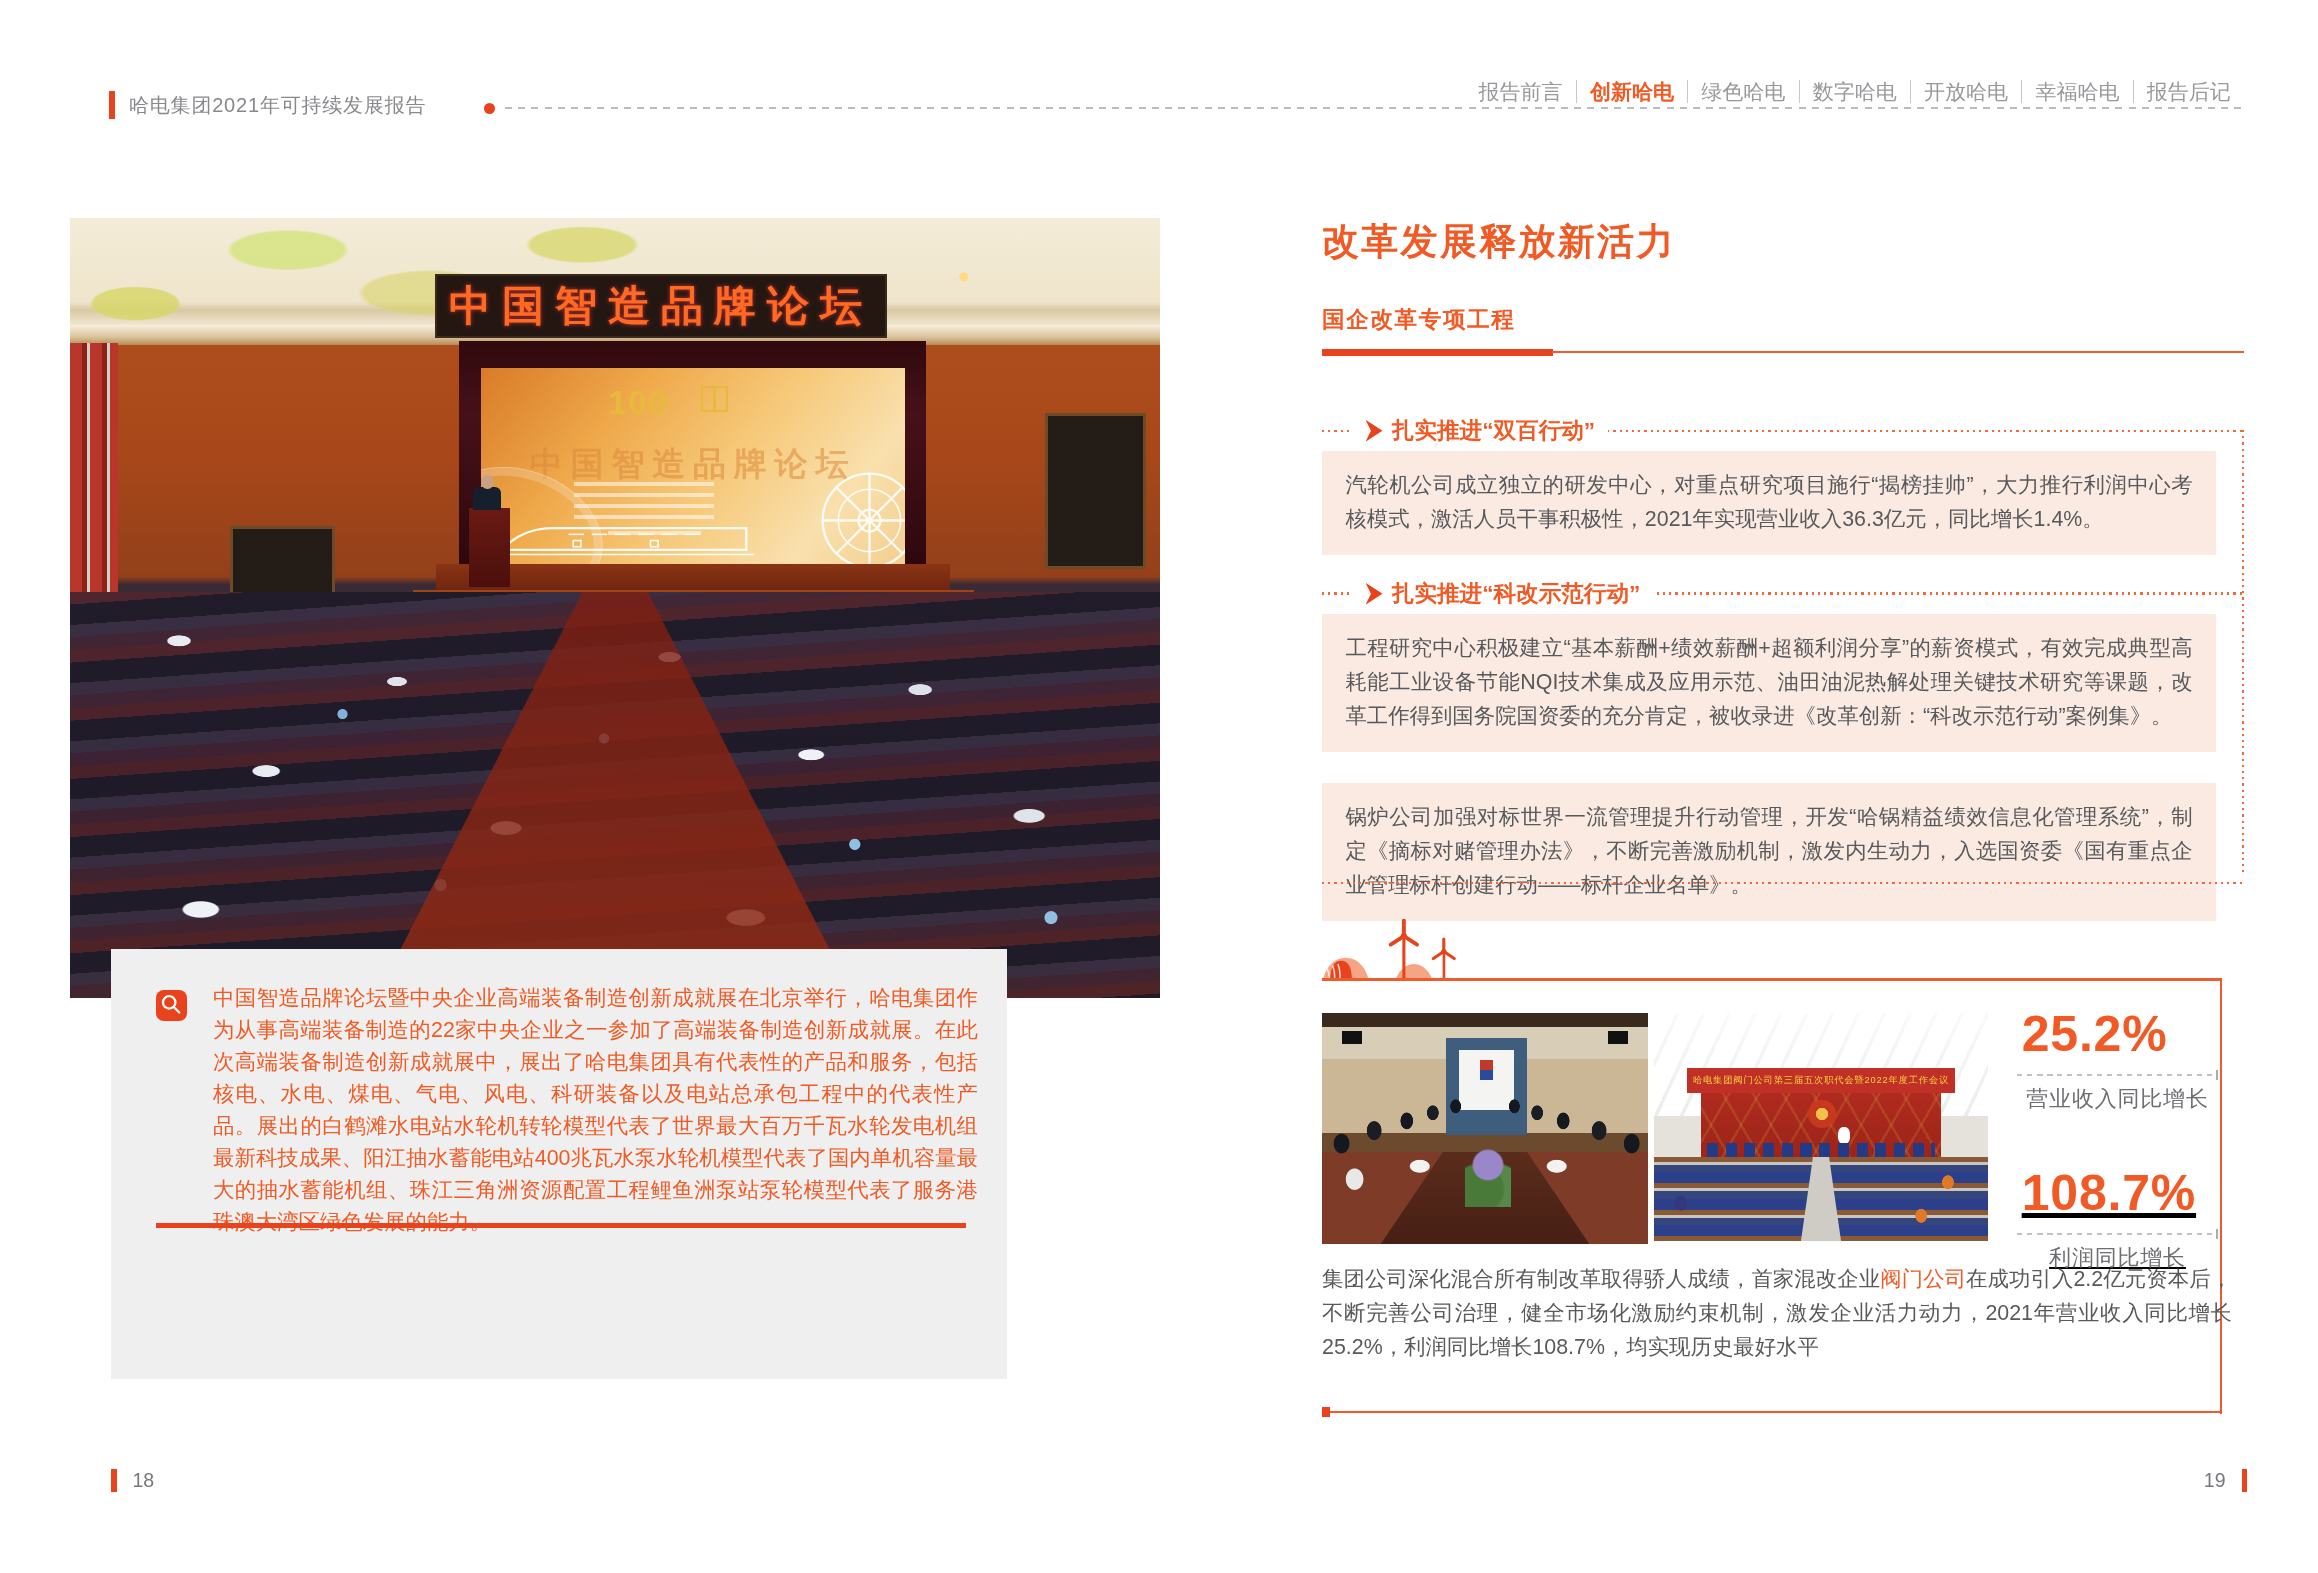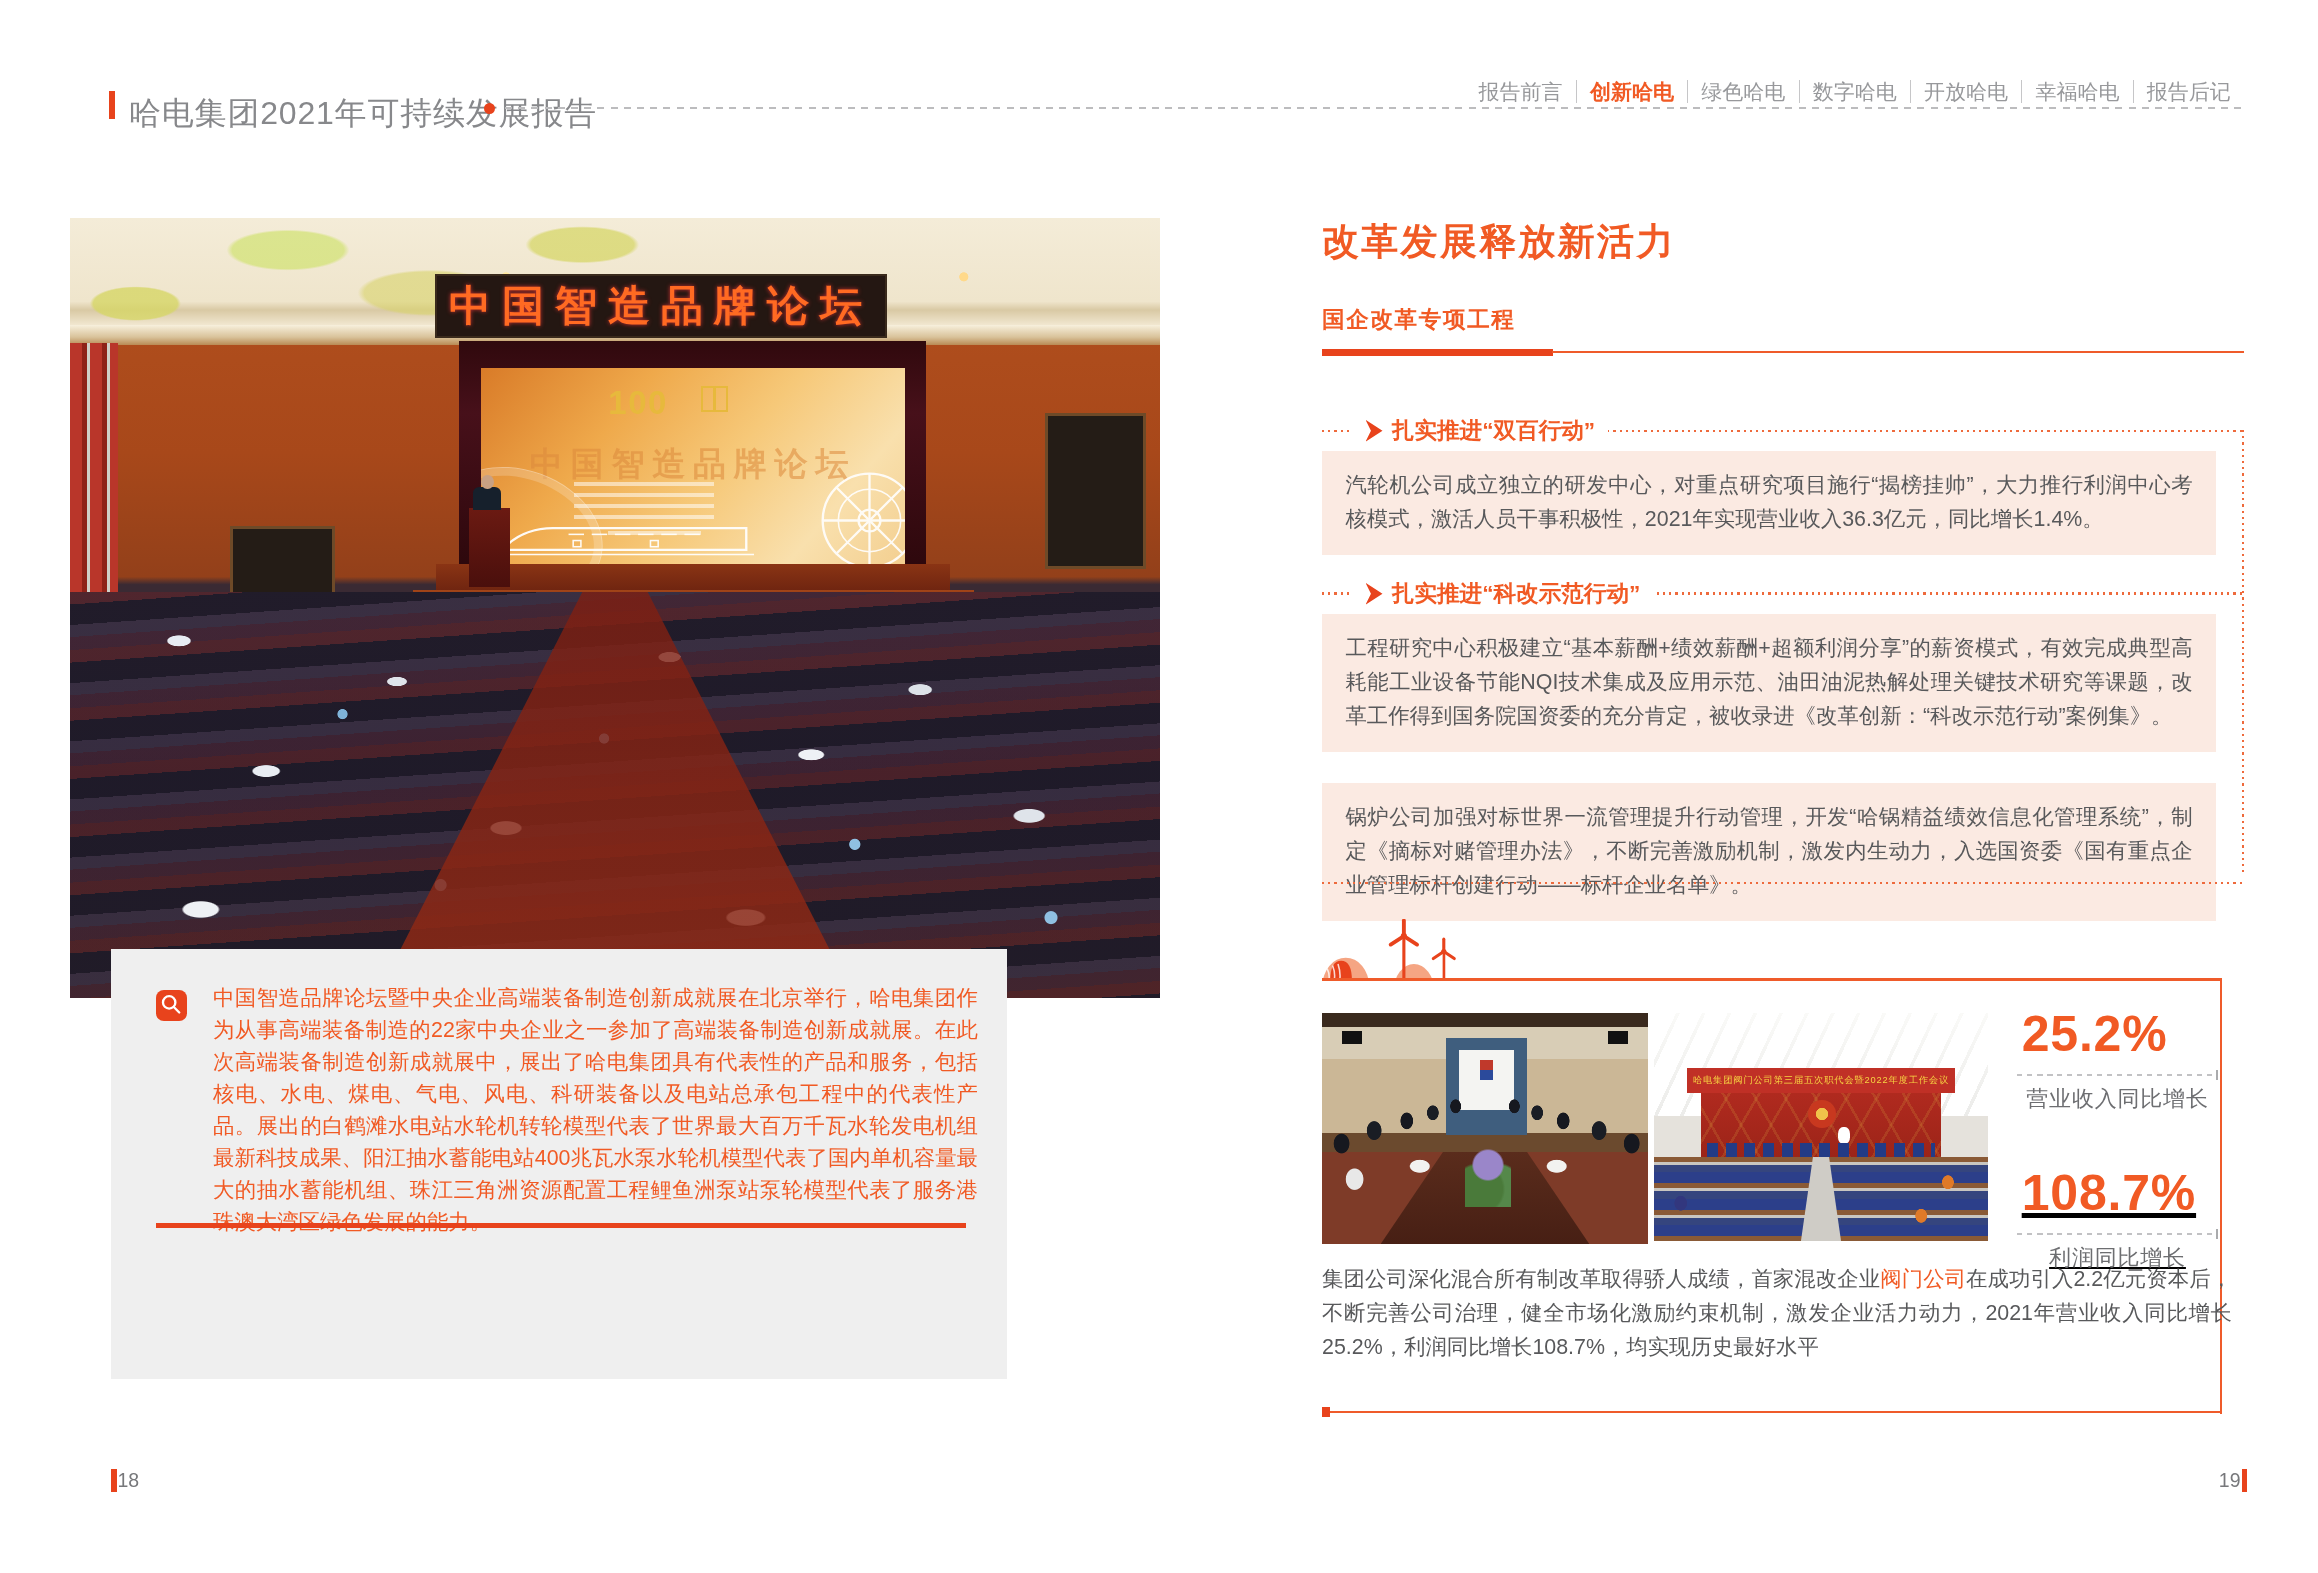--- a/index.html
+++ b/index.html
@@ -2,21 +2,21 @@
 <html style="font-size:12.5px"><head>
 <meta charset="utf-8">
 <style>
   * { margin:0; padding:0; box-sizing:border-box; }
   html,body { background:#ffffff; }
   body { font-family:"Liberation Sans", sans-serif; }
   #page { position:relative; width:2319px; height:1573px; background:#fff; overflow:hidden; }
 
   
   .hdr-bar { position:absolute; left:109px; top:91px; width:5.5px; height:28px; background:#e8431c; }
-  .hdr-title { position:absolute; left:129px; top:92px; font-size:32px; color:#87888b; letter-spacing:0.8px; }
+  .hdr-title { position:absolute; left:129px; top:92px; font-size:20px; color:#87888b; letter-spacing:0.8px; }
   .hdr-dot { position:absolute; left:484px; top:103px; width:11px; height:11px; border-radius:50%; background:#e8431c; }
   .hdr-dash { position:absolute; left:505px; top:107px; height:2.3px; width:1739px;
     background-image:repeating-linear-gradient(90deg,#bcbcbe 0 7px, transparent 7px 13.2px); }
 
   .nav { position:absolute; top:80px; right:75px; display:flex; align-items:center; }
   .nav-item { font-size:21px; color:#97989b; padding:0 13.2px; line-height:23.4px; border-left:1.6px solid #c6c6c8; }
   .nav-item:first-child { border-left:none; }
   .nav-item.active { color:#f15a24; font-weight:bold; }
 
   
@@ -98,21 +98,21 @@
 
   
   .caption-box { position:absolute; left:111px; top:949px; width:896px; height:430px; background:#efefef; }
   .search-badge { position:absolute; left:45px; top:41px; width:31px; height:31px; border-radius:7.8px; background:#e8431c; }
   .caption-text { position:absolute; left:102px; top:33px; width:765px; font-size:21.4px; line-height:32px;
     color:#f15a24; text-align:justify; }
   .caption-divider { position:absolute; left:45px; top:274px; width:810px; height:4.7px; background:#e8431c; }
   .caption-para { position:absolute; left:45px; top:304px; width:815px; font-size:21px; line-height:33px;
     color:#66676a; text-align:justify; }
 
-  .pagenum { position:absolute; display:flex; align-items:center; gap:1px; }
+  .pagenum { position:absolute; display:flex; align-items:center; gap:16px; }
   .pn-left { left:111px; top:1469px; }
   .pn-right { right:72px; top:1469px; }
   .pn-bar { width:5.5px; height:23.4px; background:#e8431c; }
   .pn-text { font-size:19.5px; color:#77787b; }
 
   
   .r-title { position:absolute; left:1322px; top:217px; font-size:37px; font-weight:bold; color:#f15a24; letter-spacing:2.3px; }
   .r-subtitle { position:absolute; left:1322px; top:304px; font-size:22.6px; color:#f15a24; letter-spacing:1.6px; }
   .r-subrule-thick { position:absolute; left:1322px; top:349px; width:231px; height:7px; background:#e8431c; }
   .r-subrule-thin { position:absolute; left:1552px; top:351px; width:692px; height:2.3px; background:#ef5b2a; }

